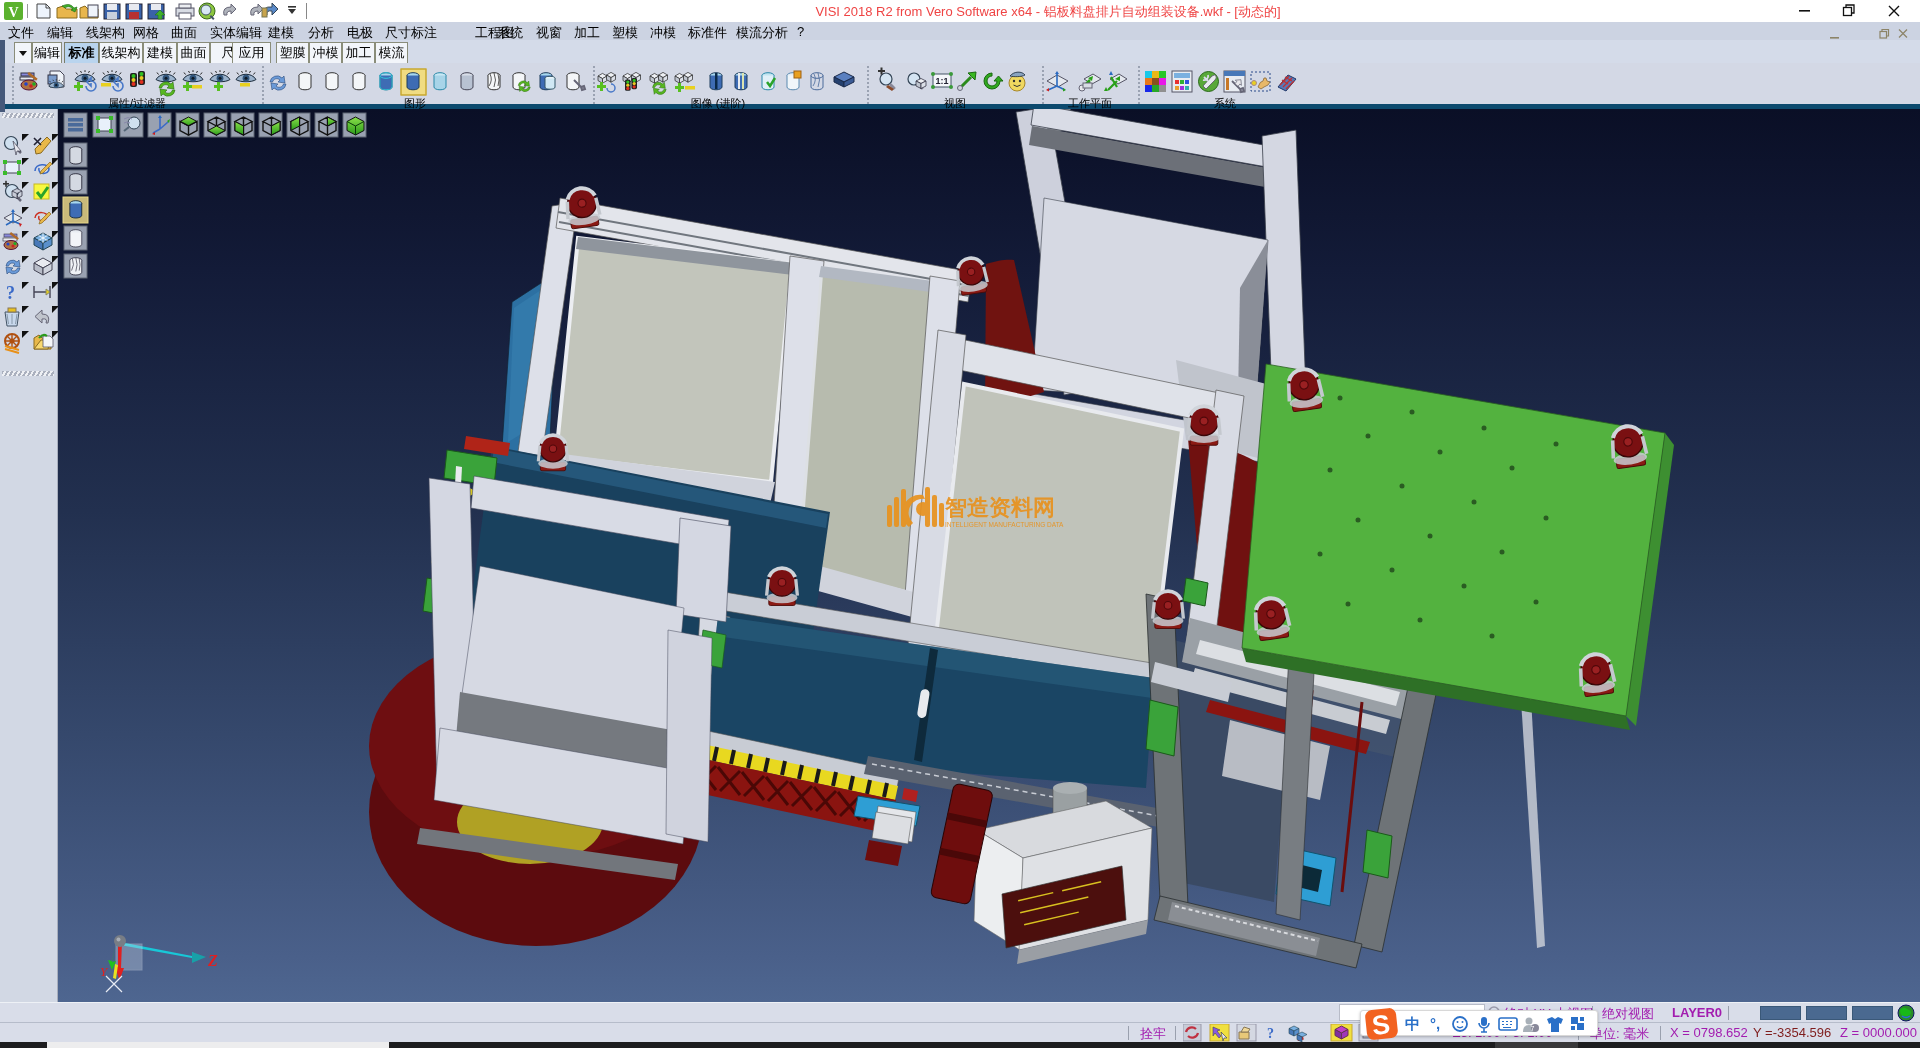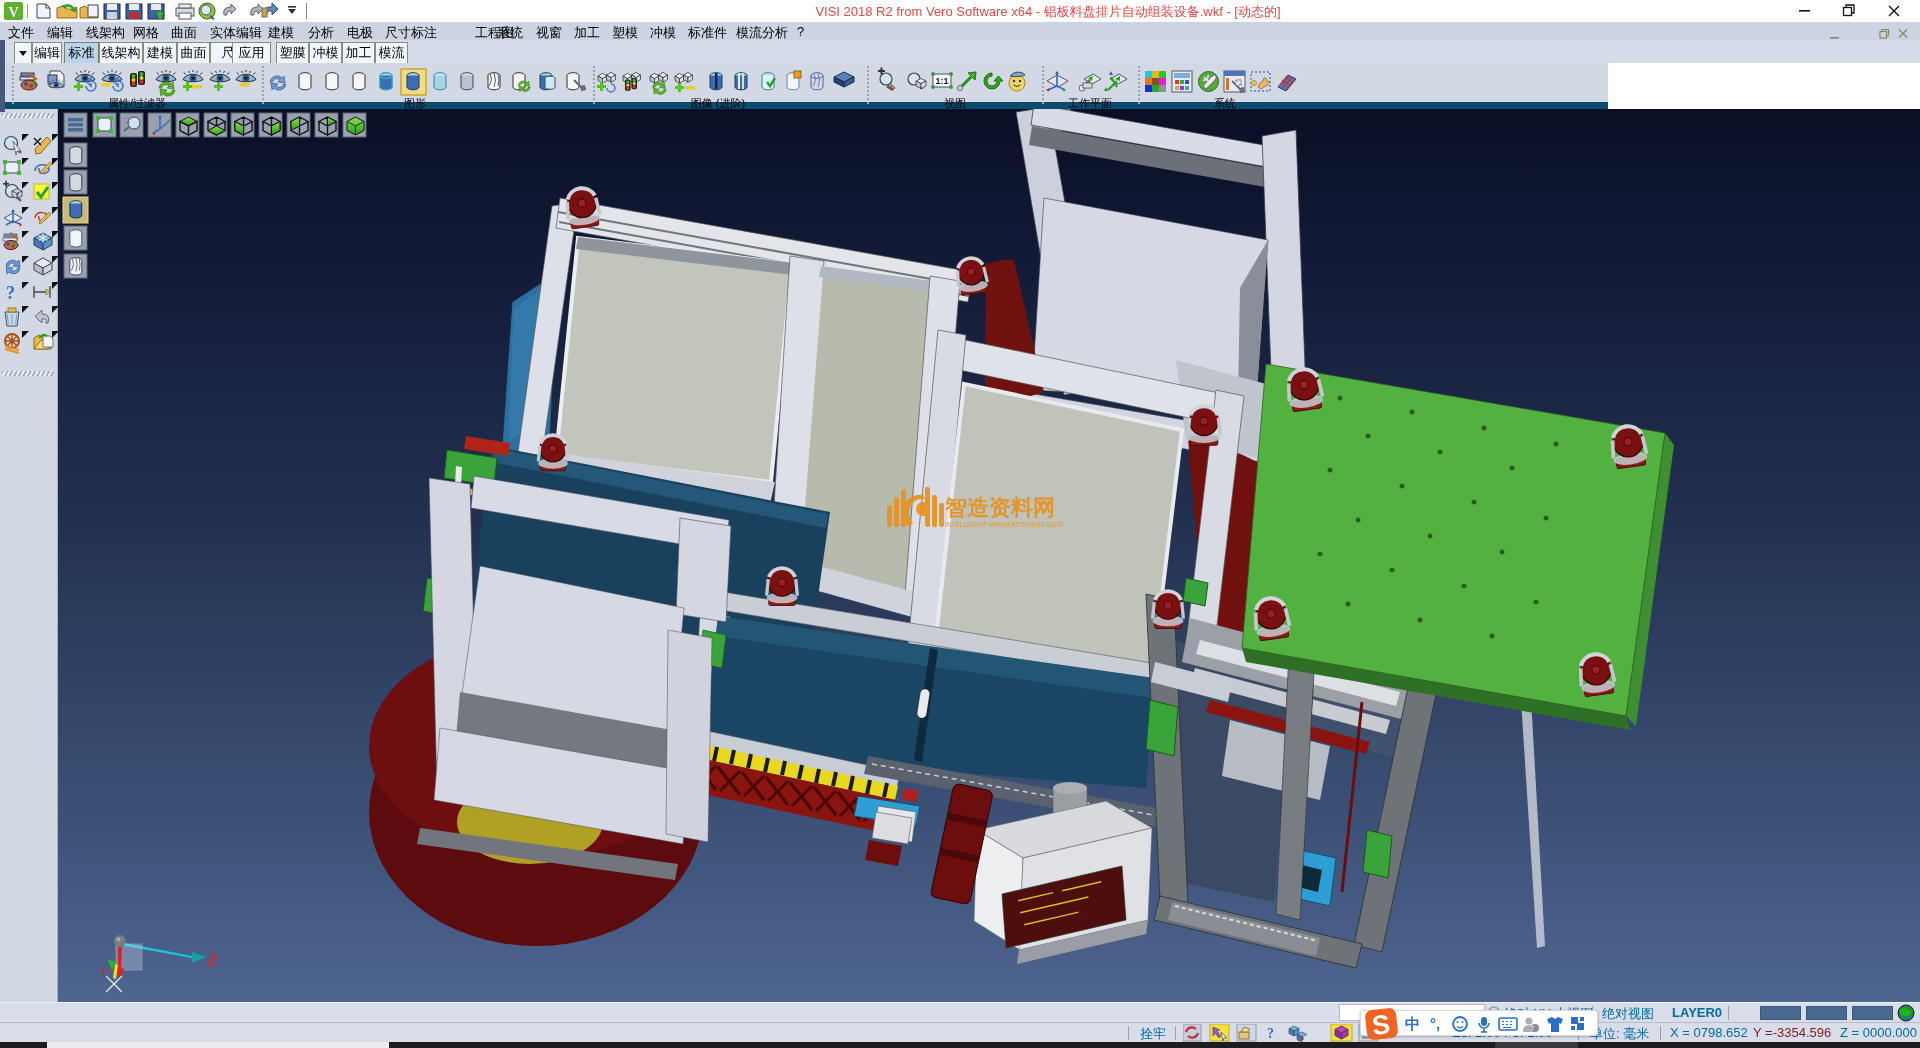--- a/index.html
+++ b/index.html
@@ -2,32 +2,32 @@
 <html><head><meta charset="utf-8"><style>
 *{margin:0;padding:0;box-sizing:border-box}
 html,body{width:1920px;height:1048px;overflow:hidden;font-family:"Liberation Sans",sans-serif;position:relative;background:#fff}
 .abs{position:absolute}
 #titlebar{left:0;top:0;width:1920px;height:22px;background:#fff}
 #titletext{left:176px;top:3px;width:1744px;text-align:center;font-size:13px;color:#ef4444}
 #menubar{left:0;top:22px;width:1920px;height:18px;background:#ccd3e2}
 .mi{position:absolute;top:2px;font-size:13px;color:#000}
 #tabrow{left:0;top:40px;width:1920px;height:23px;background:#d4dbe9}
 .tab{position:absolute;top:2px;height:21px;background:#f2f5fa;border:1px solid #8a8d7a;border-bottom:none;font-size:13px;color:#000;text-align:center;line-height:20px}
-.tabsel{background:#b9d4ee;font-weight:normal;border-color:#7a7d6a}
-#toolbar{left:0;top:63px;width:1608px;height:46px;background:#d3d8e5;border-bottom:7px solid #0c4a6e}
+.tabsel{background:#b9d4ee;font-weight:bold;border-color:#7a7d6a}
+#toolbar{left:0;top:63px;width:1920px;height:46px;background:#d3d8e5;border-bottom:5px solid #0c4a6e}
 .glabel{position:absolute;top:33px;font-size:11px;color:#000;text-align:center;transform:translateX(-50%);white-space:nowrap}
 .vsep{position:absolute;top:3px;height:40px;width:2px;background-image:repeating-linear-gradient(180deg,#9aa2b2 0 2px,transparent 2px 4px)}
 #leftpanel{left:0;top:109px;width:58px;height:893px;background:#d2d8e4;border-right:1px solid #a8aebc}
 #lpedge{left:0;top:40px;width:5px;height:72px;background:#46597a}
 .handle{position:absolute;left:2px;width:52px;height:5px;background-image:repeating-linear-gradient(120deg,#aab0be 0 2px,#eef0f4 2px 4px)}
 #viewport{left:58px;top:109px;width:1862px;height:893px;background:linear-gradient(180deg,#0a0f26 0%,#131b38 18%,#22304f 45%,#35486c 70%,#4a608a 95%,#4e6690 100%)}
 #status1{left:0;top:1002px;width:1920px;height:20px;background:#d9dde9;border-top:1px solid #eef1f6}
 #status2{left:0;top:1022px;width:1920px;height:20px;background:#d9dde9;border-top:1px solid #b6bcca}
 #taskbar{left:0;top:1042px;width:1920px;height:6px;background:#1d1d1f}
-.st{position:absolute;font-size:13px;color:#0369a1;top:2px;white-space:nowrap}
+.st{position:absolute;font-size:13px;color:#a21caf;top:2px;white-space:nowrap}
 .ssep{position:absolute;top:3px;height:14px;width:1px;background:#9aa0ae}
 </style></head>
 <body>
 <div class="abs" id="titlebar">
 <svg class="abs" style="left:0;top:0" width="640" height="22">
 <rect x="4" y="2" width="19" height="18" rx="2" fill="#5cb22e"></rect>
       <text x="13.5" y="17" font-size="14" font-weight="bold" fill="#fff" text-anchor="middle" font-family="Liberation Serif">V</text>
 <rect x="27" y="4" width="1" height="14" fill="#999"></rect>
 <g stroke="#444" stroke-width="1">
 <path d="M37 4 h9 l4 4 v10 h-13 z" fill="#eef4fc"></path>

